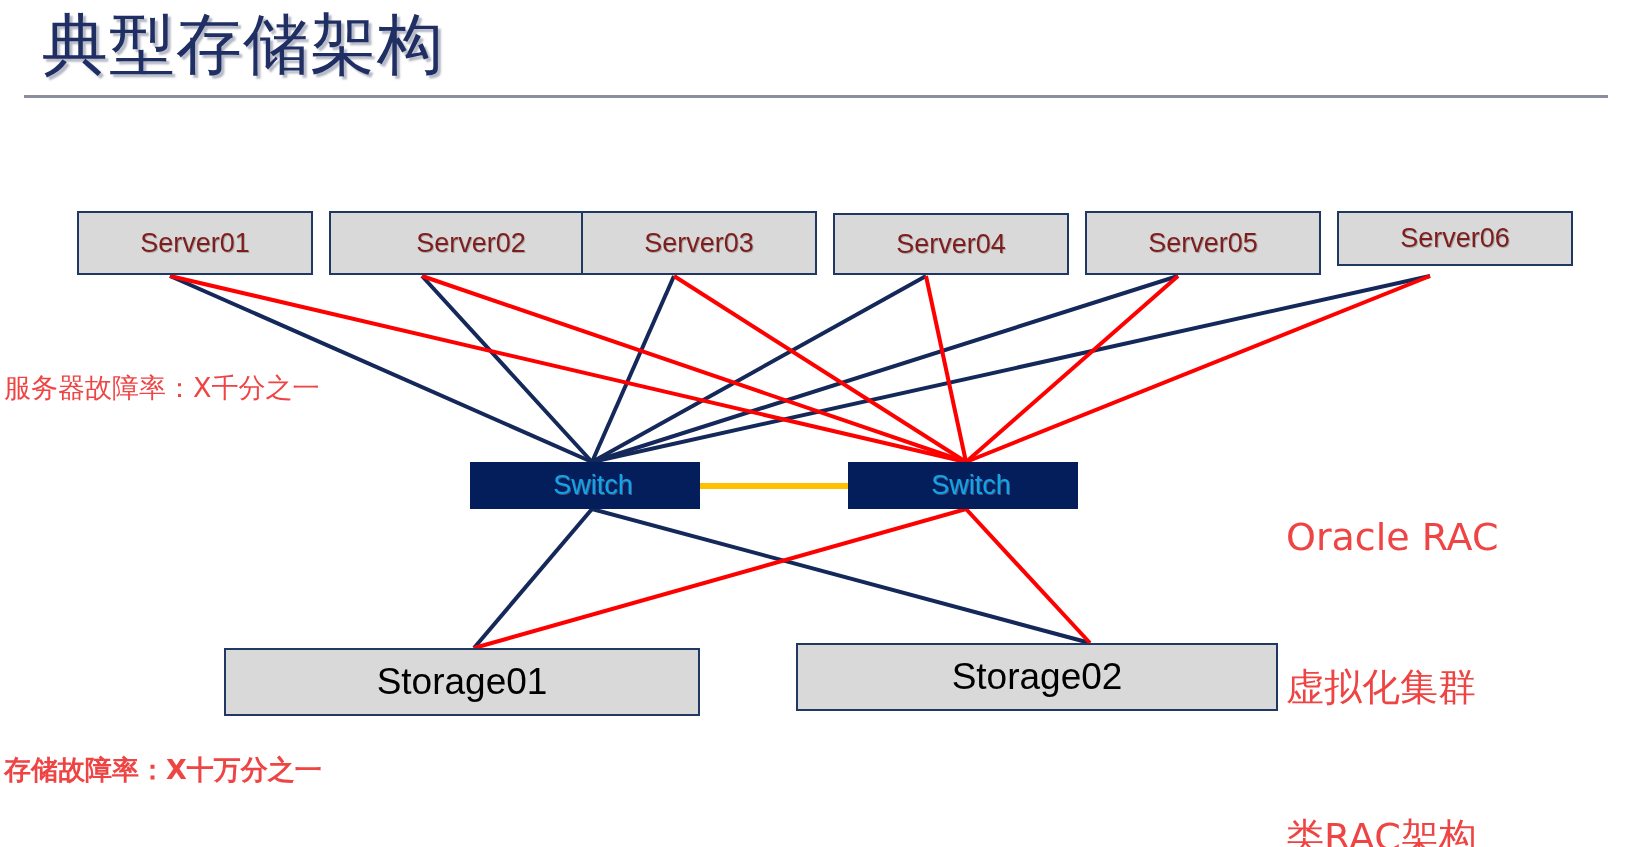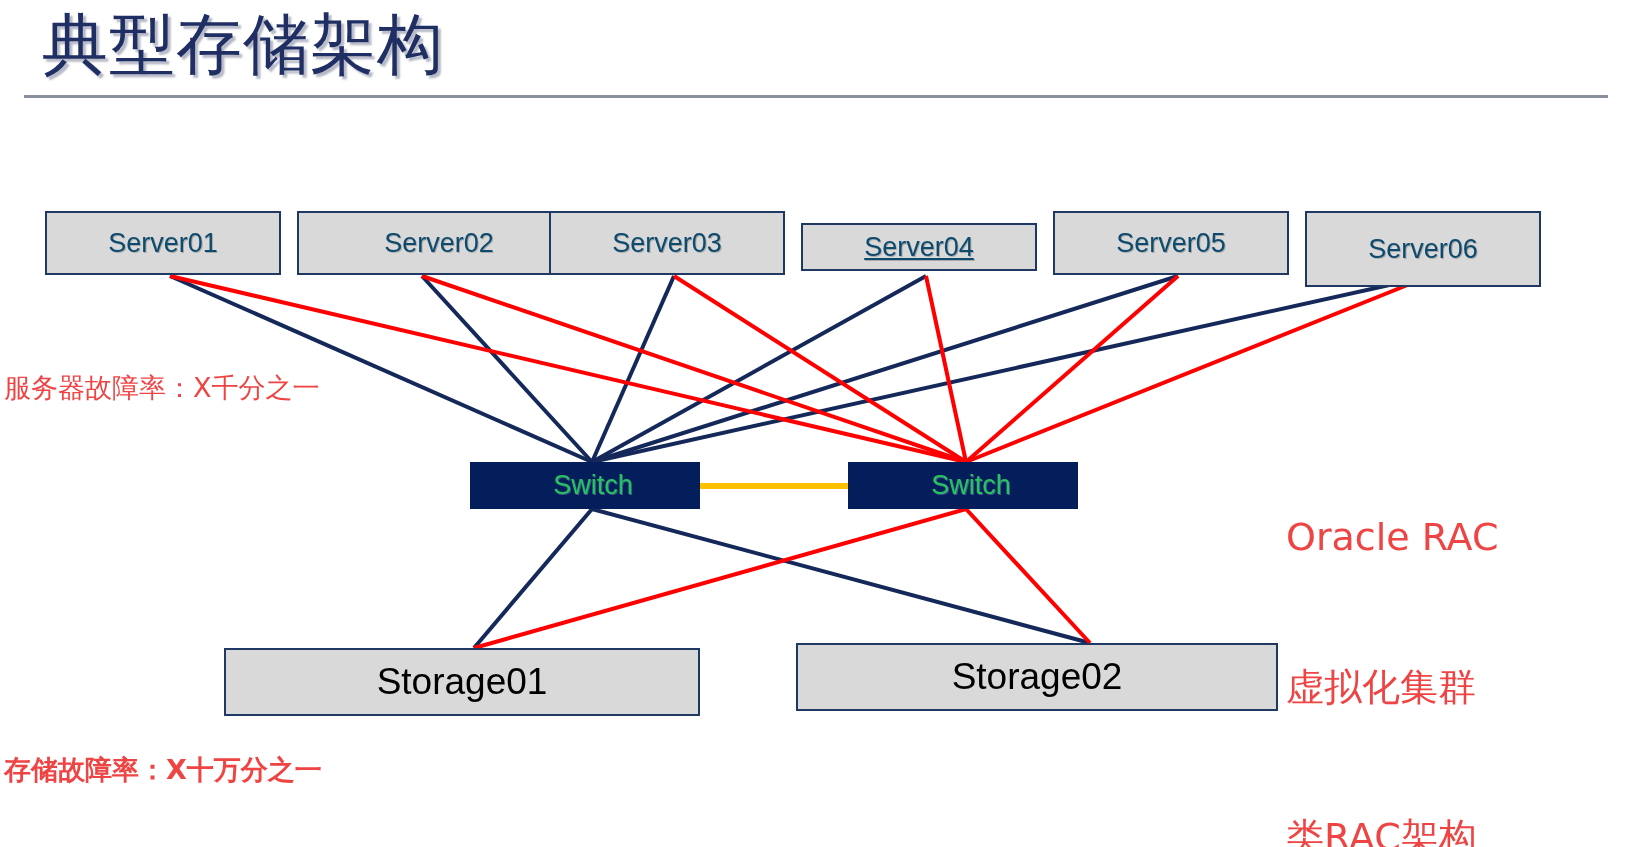--- a/index.html
+++ b/index.html
@@ -57,36 +57,37 @@
     box-sizing: border-box;
     display: flex;
     align-items: center;
     justify-content: center;
   }
   .server-box {
     background: #D9D9D9;
     border: 2px solid #1F3864;
     height: 64px;
     font-size: 27px;
-    color: #0c4a6e;
+    color: #7f1d1d;
     text-shadow: 1px 1px 0 rgba(80,80,80,0.35);
+    margin-left: 32px;
   }
   .storage-box {
     background: #D9D9D9;
     border: 2px solid #1F3864;
     height: 68px;
     font-size: 37px;
     color: #000000;
   }
   .switch-box {
     background: #041E5B;
     border: none;
     height: 47px;
     font-size: 27px;
-    color: #22c55e;
+    color: #0ea5e9;
     text-shadow: 1px 1px 0 rgba(255,255,255,0.25);
     padding-left: 16px;
   }
 
   
   .note {
     position: absolute;
     color: #ef4444;
     font-family: "DejaVu Sans", "Liberation Sans", sans-serif;
     white-space: pre;
@@ -149,27 +150,27 @@
   <div id="server-layer">
       <div class="node server-box" style="left: 45px; top: 211px; width: 236px; height: 64px;">
         <span>Server01</span>
       </div>
       <div class="node server-box" style="left: 297px; top: 211px; width: 284px; height: 64px;">
         <span>Server02</span>
       </div>
       <div class="node server-box" style="left: 549px; top: 211px; width: 236px; height: 64px;">
         <span>Server03</span>
       </div>
-      <div class="node server-box" style="left: 801px; top: 223px; width: 236px; height: 48px; text-decoration: underline;">
+      <div class="node server-box" style="left: 801px; top: 213px; width: 236px; height: 62px;">
         <span>Server04</span>
       </div>
       <div class="node server-box" style="left: 1053px; top: 211px; width: 236px; height: 64px;">
         <span>Server05</span>
       </div>
-      <div class="node server-box" style="left: 1305px; top: 211px; width: 236px; height: 76px; justify-content: center;">
+      <div class="node server-box" style="left: 1305px; top: 211px; width: 236px; height: 55px; justify-content: center;">
         <span>Server06</span>
       </div>
     </div>
   <div id="switch-layer">
       <div class="node switch-box" style="left: 470px; top: 462px; width: 230px; height: 47px;">
         <span>Switch</span>
       </div>
       <div class="node switch-box" style="left: 848px; top: 462px; width: 230px; height: 47px;">
         <span>Switch</span>
       </div>

